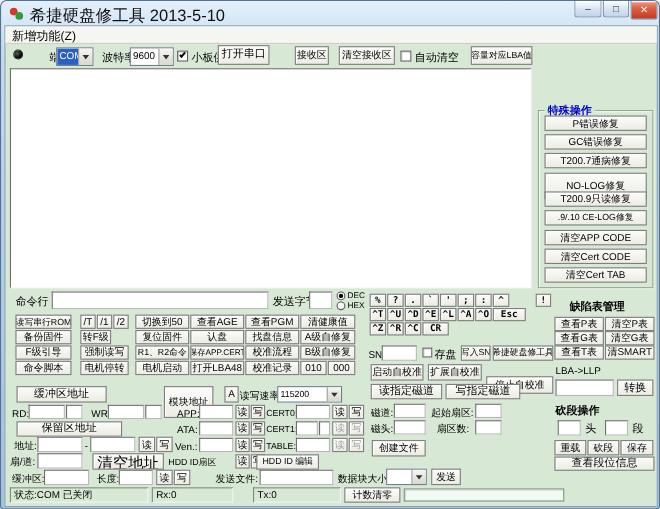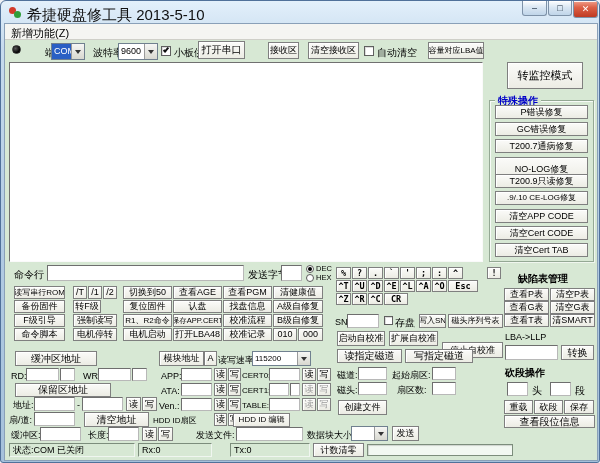--- a/index.html
+++ b/index.html
@@ -63,21 +63,20 @@
   <div class="l" style="left:173px;top:46px;font-size:10px">小板供电</div>
   <div class="b" style="left:197px;top:40px;width:47px;height:18px;font-size:10px">打开串口</div>
   <div class="b" style="left:267px;top:41px;width:31px;height:17px">接收区</div>
   <div class="b" style="left:307px;top:41px;width:51px;height:17px">清空接收区</div>
   <span class="chk" style="left:363px;top:45px"></span>
   <div class="l" style="left:376px;top:46px;font-size:10px">自动清空</div>
   <div class="b" style="left:427px;top:41px;width:56px;height:17px;font-size:8px">容量对应LBA值</div>
 
   <div style="position:absolute;left:8px;top:61px;width:474px;height:200px;background:#fff;border:1px solid #707070;border-bottom-color:#fafafa;border-right-color:#fafafa"></div>
 
-  <div class="b" style="left:506px;top:61px;width:76px;height:27px;font-size:11px">转监控模式</div>
   <div class="group" style="left:488px;top:99px;width:105px;height:162px"></div>
   <div class="h" style="left:494px;top:93px;background:#d7e8d4;padding:0 3px;color:#0000c8">特殊操作</div>
   <div class="b" style="left:494px;top:104px;width:93px;height:14px">P错误修复</div>
   <div class="b" style="left:494px;top:121px;width:93px;height:14px">GC错误修复</div>
   <div class="b" style="left:494px;top:138px;width:93px;height:14px">T200.7通病修复</div>
   <div class="b" style="left:494px;top:156px;width:93px;height:24px">NO-LOG修复</div>
   <div class="b" style="left:494px;top:173px;width:93px;height:14px">T200.9只读修复</div>
   <div class="b" style="left:494px;top:190px;width:93px;height:14px;font-size:8px">.9/.10 CE-LOG修复</div>
   <div class="b" style="left:494px;top:208px;width:93px;height:14px">清空APP CODE</div>
   <div class="b" style="left:494px;top:242px;width:93px;height:14px">清空Cert TAB</div>
@@ -163,21 +162,21 @@
   <div class="b k" style="left:335px;top:292px;width:15px;height:12px">^Z</div>
   <div class="b k" style="left:351px;top:292px;width:15px;height:12px">^R</div>
   <div class="b k" style="left:367px;top:292px;width:15px;height:12px">^C</div>
   <div class="b k" style="left:383px;top:292px;width:24px;height:12px">CR</div>
 
   <div class="l" style="left:334px;top:316px">SN:</div>
   <input class="t" style="left: 346px; top: 313px; width: 32px; height: 14px;">
   <span class="chk" style="left:383px;top:315px;width:9px;height:9px"></span>
   <div class="l" style="left:394px;top:316px;font-size:10px">存盘</div>
   <div class="b" style="left:418px;top:313px;width:27px;height:14px;font-size:8px">写入SN</div>
-  <div class="b" style="left:447px;top:313px;width:55px;height:14px;font-size:8px">磁头序列号表</div>
+  <div class="b" style="left:447px;top:313px;width:55px;height:14px;font-size:8px">希捷硬盘修工具</div>
 
   <div class="b" style="left:336px;top:330px;width:48px;height:15px">启动自校准</div>
   <div class="b" style="left:388px;top:330px;width:49px;height:15px">扩展自校准</div>
   <div class="b" style="left:441px;top:341px;width:61px;height:16px">停止自校准</div>
 
   <div class="b" style="left:336px;top:348px;width:65px;height:14px;font-size:10px">读指定磁道</div>
   <div class="b" style="left:404px;top:348px;width:68px;height:14px;font-size:10px">写指定磁道</div>
   <div class="l" style="left:336px;top:369px">磁道:</div>
   <input class="t" style="left: 357px; top: 366px; width: 29px; height: 13px;">
   <div class="l" style="left:391px;top:369px">起始扇区:</div>
@@ -197,31 +196,31 @@
   <input class="t" style="left: 131px; top: 367px; width: 15px; height: 13px;">
   <div class="b" style="left:14px;top:382px;width:96px;height:14px;font-size:10px">保留区地址</div>
   <div class="l" style="left:12px;top:399px">地址:</div>
   <input class="t" style="left: 33px; top: 396px; width: 41px; height: 14px;">
   <div class="l" style="left:76px;top:399px">-</div>
   <input class="t" style="left: 81px; top: 396px; width: 41px; height: 14px;">
   <div class="b" style="left:125px;top:396px;width:15px;height:14px">读</div>
   <div class="b" style="left:141px;top:396px;width:15px;height:14px">写</div>
   <div class="l" style="left:8px;top:414px">扇/道:</div>
   <input class="t" style="left: 33px; top: 411px; width: 41px; height: 14px;">
-  <div class="b" style="left:83px;top:411px;width:65px;height:15px;font-size:10px">清空地址</div>
+  <div class="b" style="left:83px;top:411px;width:65px;height:15px;font-size:14px">清空地址</div>
   <div class="l" style="left:10px;top:429px">缓冲区:</div>
   <input class="t" style="left: 39px; top: 426px; width: 41px; height: 14px;">
   <div class="l" style="left:87px;top:429px">长度:</div>
   <input class="t" style="left: 107px; top: 426px; width: 31px; height: 14px;">
   <div class="b" style="left:141px;top:426px;width:15px;height:14px">读</div>
   <div class="b" style="left:157px;top:426px;width:15px;height:14px">写</div>
   <div class="l" style="left:195px;top:429px">发送文件:</div>
   <input class="t" style="left: 235px; top: 426px; width: 67px; height: 14px;">
 
-  <div class="b" style="left:158px;top:350px;width:45px;height:15px">模块地址</div>
+  <div class="b" style="left:148px;top:350px;width:45px;height:29px">模块地址</div>
   <div class="b" style="left:203px;top:350px;width:13px;height:15px">A</div>
   <div class="l" style="left:217px;top:354px">读写速率:</div>
   <div class="combo" style="left:251px;top:350px;width:59px;height:15px">
     <span class="cv" style="font-size:8px">115200</span>
       <span class="da">
         <i></i>
       </span>
   </div>
   <div class="l" style="left:160px;top:370px">APP:</div>
   <input class="t" style="left: 180px; top: 367px; width: 31px; height: 13px;">

